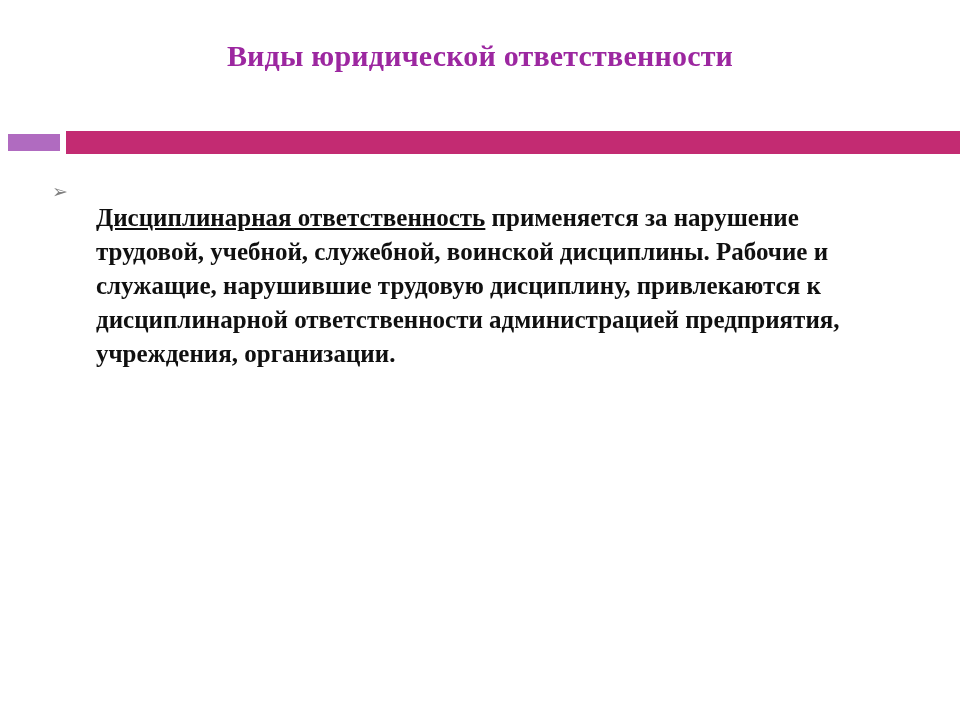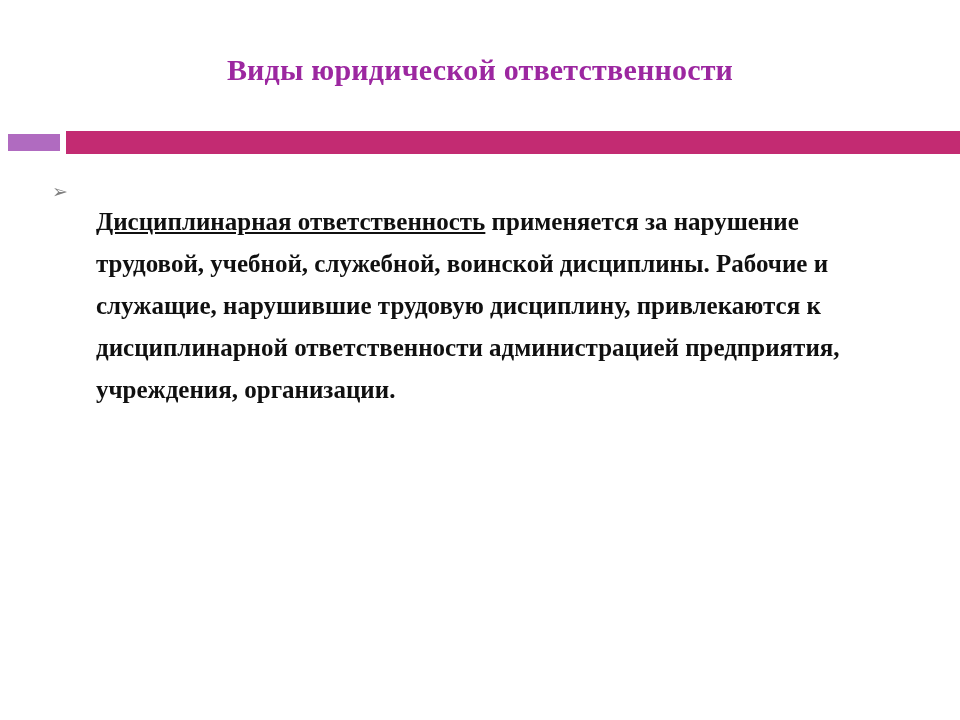--- a/index.html
+++ b/index.html
@@ -15,21 +15,21 @@
   }
   .slide {
     position: relative;
     width: 960px;
     height: 720px;
     background: #ffffff;
     box-sizing: border-box;
   }
   .slide-title {
     position: absolute;
-    top: 52px;
+    top: 38px;
     left: 0;
     width: 960px;
     text-align: center;
     font-family: "Liberation Serif", serif;
     font-weight: bold;
     font-size: 30px;
     line-height: 36px;
     color: #9C27A0;
     letter-spacing: 0.2px;
   }
@@ -74,21 +74,21 @@
     color: #808080;
     font-size: 19px;
     line-height: 19px;
     font-family: "DejaVu Sans", sans-serif;
   }
   .bullet-text {
     flex: 1 1 auto;
     font-family: "Liberation Serif", serif;
     font-weight: bold;
     font-size: 25px;
-    line-height: 42px;
+    line-height: 34px;
     color: #101010;
     text-align: left;
   }
   .bullet-text .underlined {
     text-decoration: underline;
   }
 </style>
 </head>
 <body>
 

